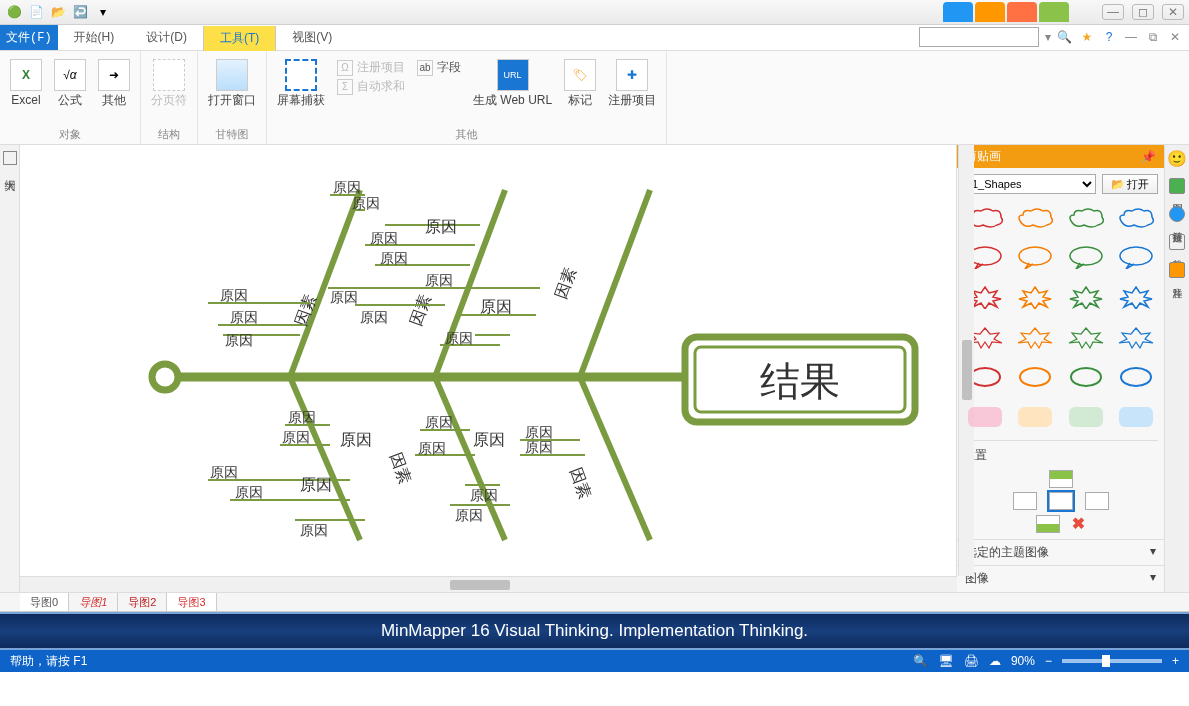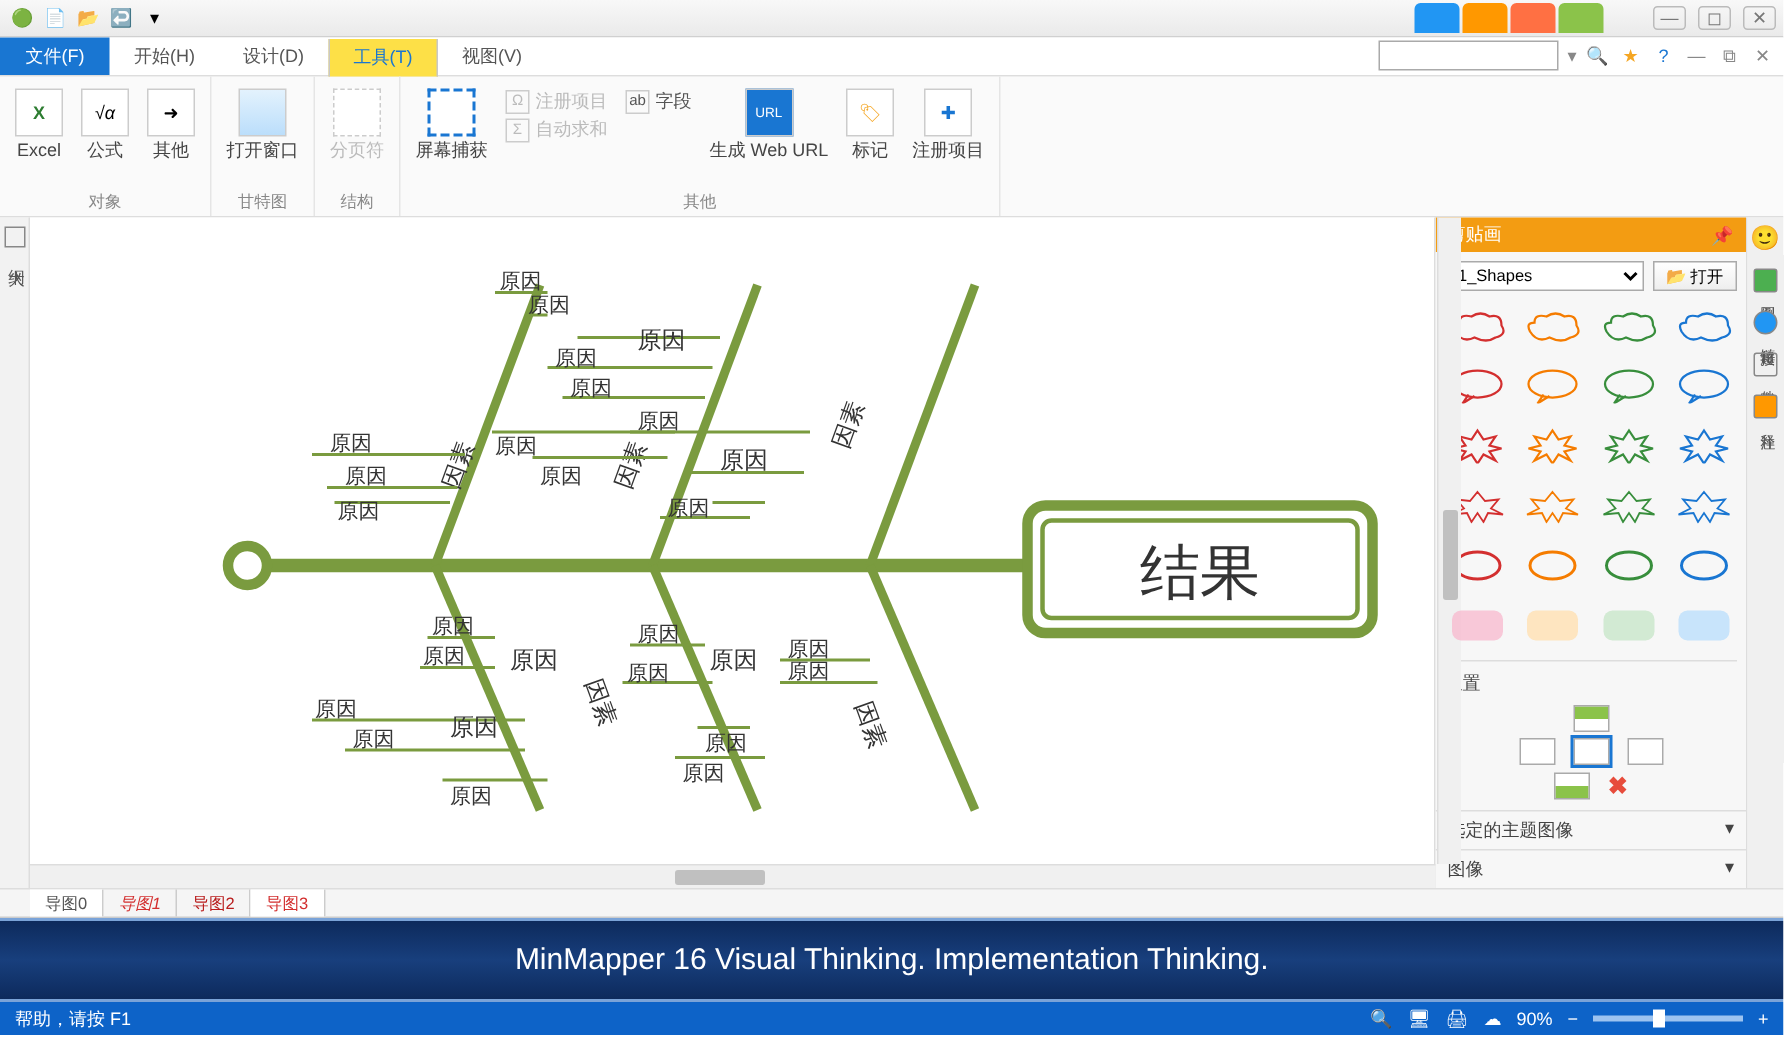--- a/index.html
+++ b/index.html
@@ -9,21 +9,21 @@
 .title-bar { height: 25px; background: linear-gradient(#f8f8f8,#eaeaea); display: flex; align-items: center; padding: 0 4px; border-bottom: 1px solid #d0d0d0; position: relative; }
 .title-bar .qat-btn { width: 18px; height: 18px; margin: 0 2px; display: flex; align-items: center; justify-content: center; cursor: pointer; }
 .title-text { position: absolute; left: 50%; transform: translateX(-50%); color: #666; white-space: nowrap; font-size: 12px; }
 .tab-icons { position: absolute; right: 120px; display: flex; gap: 2px; }
 .tab-ic { width: 30px; height: 20px; border-radius: 4px 4px 0 0; }
 .win-controls { position: absolute; right: 5px; display: flex; gap: 8px; }
 .win-btn { width: 22px; height: 16px; border: 1px solid #bbb; border-radius: 3px; display:flex;align-items:center;justify-content:center;color:#777;cursor:pointer;}
 
 
 .menu-row { height: 26px; display: flex; align-items: stretch; background: #fff; border-bottom: 1px solid #ddd; position: relative; }
-.file-btn { background: #1976d2; color: #fff; padding: 0 17px; display: flex; align-items: center; cursor: pointer; }
+.file-btn { background: #1976d2; color: #fff; padding: 0 6px; display: flex; align-items: center; cursor: pointer; font-family: Liberation Mono, monospace; }
 .tab { padding: 4px 16px; display: flex; align-items: center; color: #555; cursor: pointer; }
 .tab.active { border-left:1px solid #c8c8c8; border-right:1px solid #c8c8c8; background:#fde047; color:#1976d2; position:relative; top:1px;}
 .menu-right { position:absolute; right:6px; top:2px; display:flex; align-items:center; gap:6px;}
 .search-box { width:120px; height:20px; border:1px solid #aaa; background:#fff; }
 .mini-icon { width:16px;height:16px;display:flex;align-items:center;justify-content:center;color:#888;cursor:pointer;}
 
 
 .ribbon { height: 94px; background: #fafafa; border-bottom: 1px solid #ddd; display: flex; }
 .ribbon-group { border-right: 1px solid #e5e5e5; padding: 4px 10px 2px 10px; display: flex; flex-direction: column; position: relative; }
 .group-items { display: flex; gap: 12px; flex: 1; }
@@ -71,21 +71,21 @@
 
 
 .doc-tabs { height:20px;background:#f5f5f5;border-top:1px solid #ddd;display:flex;align-items:stretch;padding-left:20px;border-bottom:1px solid #ccc;}
 .doc-tab { padding:2px 10px;border-right:1px solid #ccc;font-size:11px;cursor:pointer;display:flex;align-items:center;}
 .doc-tab.t0{color:#555;background:#fff;}
 .doc-tab.t1{color:#d32f2f;font-style:italic;}
 .doc-tab.t2{color:#b91c1c;}
 .doc-tab.t3{color:#d32f2f;background:#fff;}
 
 
-.banner { height:56px;background:linear-gradient(#0d2a5c,#183f7d,#0d2a5c);color:#fff;display:flex;align-items:center;justify-content:center;font-size:20px;border-top:2px solid #7aa3d8;border-bottom:2px solid #7aa3d8;}
+.banner { height:38px;background:linear-gradient(#0d2a5c,#183f7d,#0d2a5c);color:#fff;display:flex;align-items:center;justify-content:center;font-size:17px;border-top:2px solid #7aa3d8;border-bottom:2px solid #7aa3d8;}
 
 
 .status { height:22px;background:#0d63c8;color:#fff;display:flex;align-items:center;padding:0 10px;font-size:12px;justify-content:space-between;}
 .status-right { display:flex;align-items:center;gap:10px;}
 .zoom-slider { width:100px;height:4px;background:#9cc3f0;position:relative;}
 .zoom-handle { position:absolute;left:40px;top:-4px;width:8px;height:12px;background:#fff;}
 
 
 .fb-label { font-family: SimSun, serif; font-size:14px; fill:#333;}
 .fb-factor { font-family: SimSun, serif; font-size:16px; fill:#333;}
@@ -144,35 +144,35 @@
         </div>
       <div class="big-btn">
           <div class="icon-box">➜</div>
           <div class="lbl">其他</div>
         </div>
     </div>
     <div class="group-label">对象</div>
   </div>
   <div class="ribbon-group">
     <div class="group-items">
-      <div class="big-btn">
-          <div class="icon-box" style="background:linear-gradient(#e3f2fd,#bbdefb);"></div>
-          <div class="lbl">打开窗口</div>
-        </div>
-    </div>
-    <div class="group-label">甘特图</div>
-  </div>
-  <div class="ribbon-group">
-    <div class="group-items">
       <div class="big-btn disabled">
           <div class="icon-box" style="border-style:dashed;"></div>
           <div class="lbl">分页符</div>
         </div>
     </div>
     <div class="group-label">结构</div>
+  </div>
+  <div class="ribbon-group">
+    <div class="group-items">
+      <div class="big-btn">
+          <div class="icon-box" style="background:linear-gradient(#e3f2fd,#bbdefb);"></div>
+          <div class="lbl">打开窗口</div>
+        </div>
+    </div>
+    <div class="group-label">甘特图</div>
   </div>
   <div class="ribbon-group" style="flex:0 0 auto;">
     <div class="group-items">
       <div class="big-btn">
           <div class="icon-box" style="border:2px dashed #1976d2;"></div>
           <div class="lbl">屏幕捕获</div>
         </div>
       <div class="small-stack">
         <div class="small-item disabled">
             <div class="mini-ic">Ω</div>

